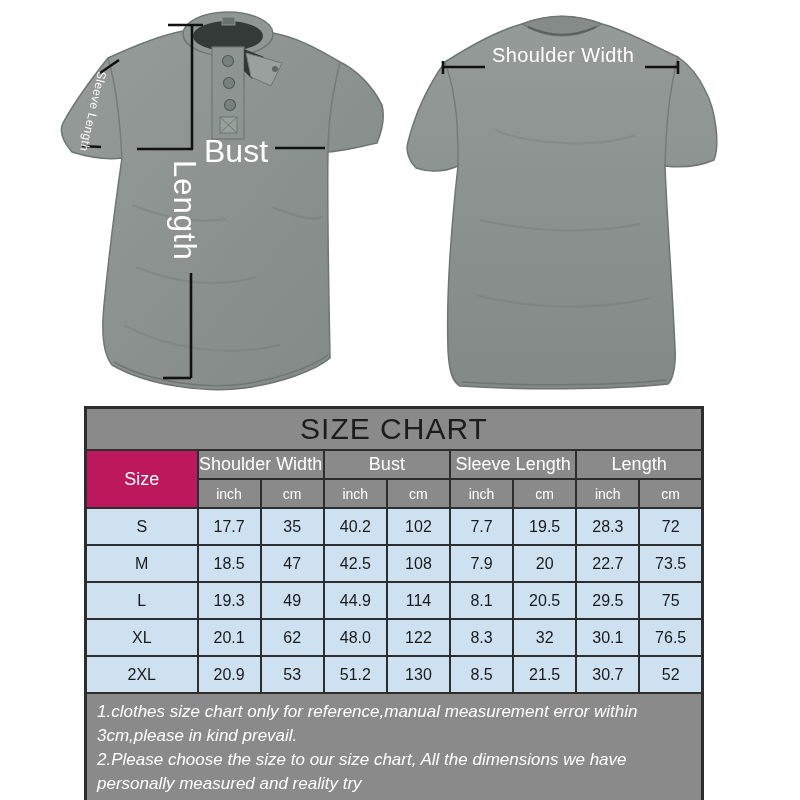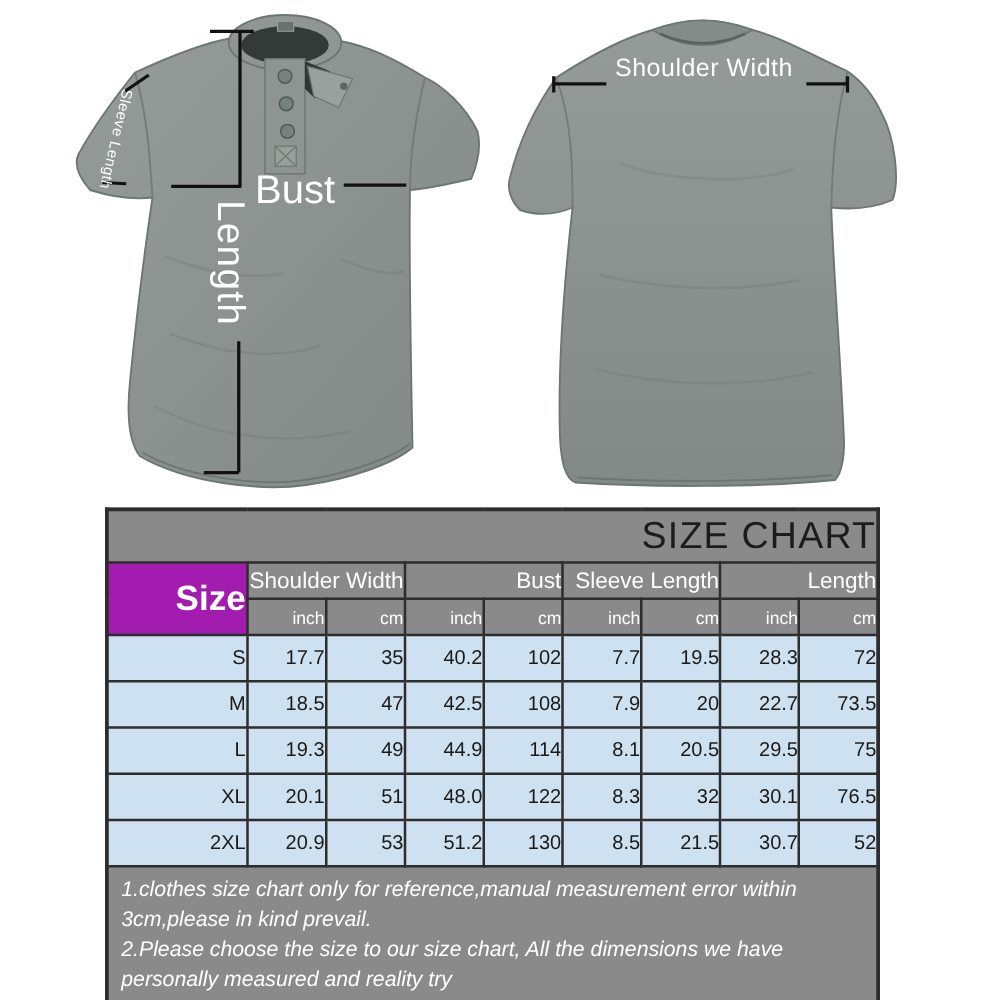--- a/index.html
+++ b/index.html
@@ -18,30 +18,30 @@
   #label-length{left:202px;top:160px;font-size:31px;letter-spacing:1px;
     transform:rotate(90deg);transform-origin:0 0;}
   #label-shoulder{left:492px;top:44px;font-size:20px;letter-spacing:.4px;}
 
   .chart{position:absolute;left:84px;top:406px;width:620px;}
   table.size-chart{
     width:100%;border-collapse:collapse;background:#8a8a8a;
     border:3px solid #2d2d2d;table-layout:fixed;
   }
   .size-chart th,.size-chart td{
-    border:2px solid #2d2d2d;text-align:right;vertical-align:middle;
+    border:2px solid #2d2d2d;text-align:center;vertical-align:middle;
     font-weight:normal;padding:0;
   }
   .col-size{width:112px;}
   td.title-cell{
     height:40px;font-size:30px;color:#1c1c1c;letter-spacing:1px;background:#8a8a8a;
   }
   th.group-cell{height:27px;font-size:18px;color:#ffffff;background:#8a8a8a;}
   th.unit-cell{height:27px;font-size:14px;color:#ffffff;background:#8a8a8a;}
-  th.size-head{font-size:28px;color:#ffffff;background:#a21caf;font-weight:bold;}
+  th.size-head{font-size:18px;color:#ffffff;background:#be185d;}
   .size-chart tbody td{height:35px;background:#cde1f1;color:#1a1a1a;font-size:16px;}
   td.notes-cell{
     background:#8a8a8a;color:#ffffff;text-align:left;font-size:17px;
     padding:6px 10px 8px 10px;line-height:1.42;
   }
   td.notes-cell p{margin:0;font-style:italic;}
 </style>
 </head>
 <body>
 
@@ -208,21 +208,21 @@
           <td>44.9</td>
           <td>114</td>
           <td>8.1</td>
           <td>20.5</td>
           <td>29.5</td>
           <td>75</td>
         </tr>
         <tr>
           <td>XL</td>
           <td>20.1</td>
-          <td>51</td>
+          <td>62</td>
           <td>48.0</td>
           <td>122</td>
           <td>8.3</td>
           <td>32</td>
           <td>30.1</td>
           <td>76.5</td>
         </tr>
         <tr>
           <td>2XL</td>
           <td>20.9</td>

